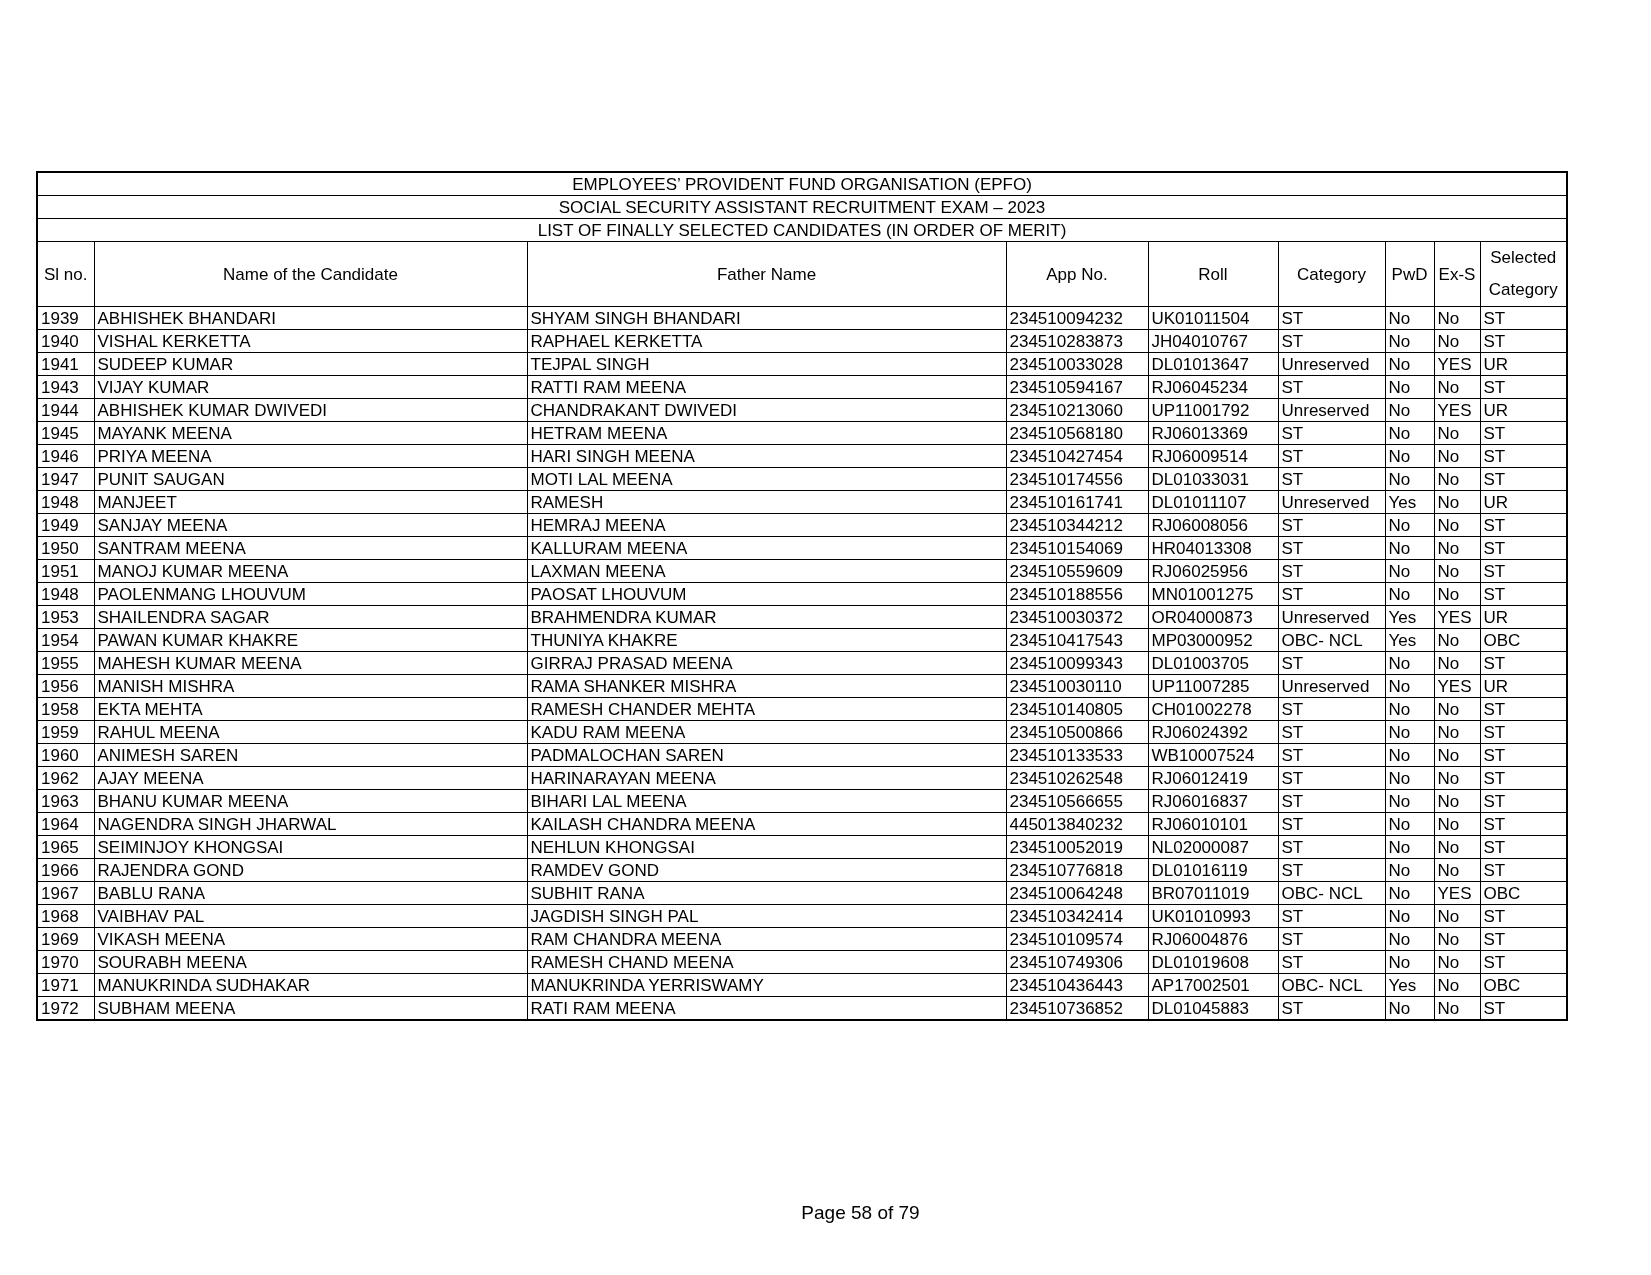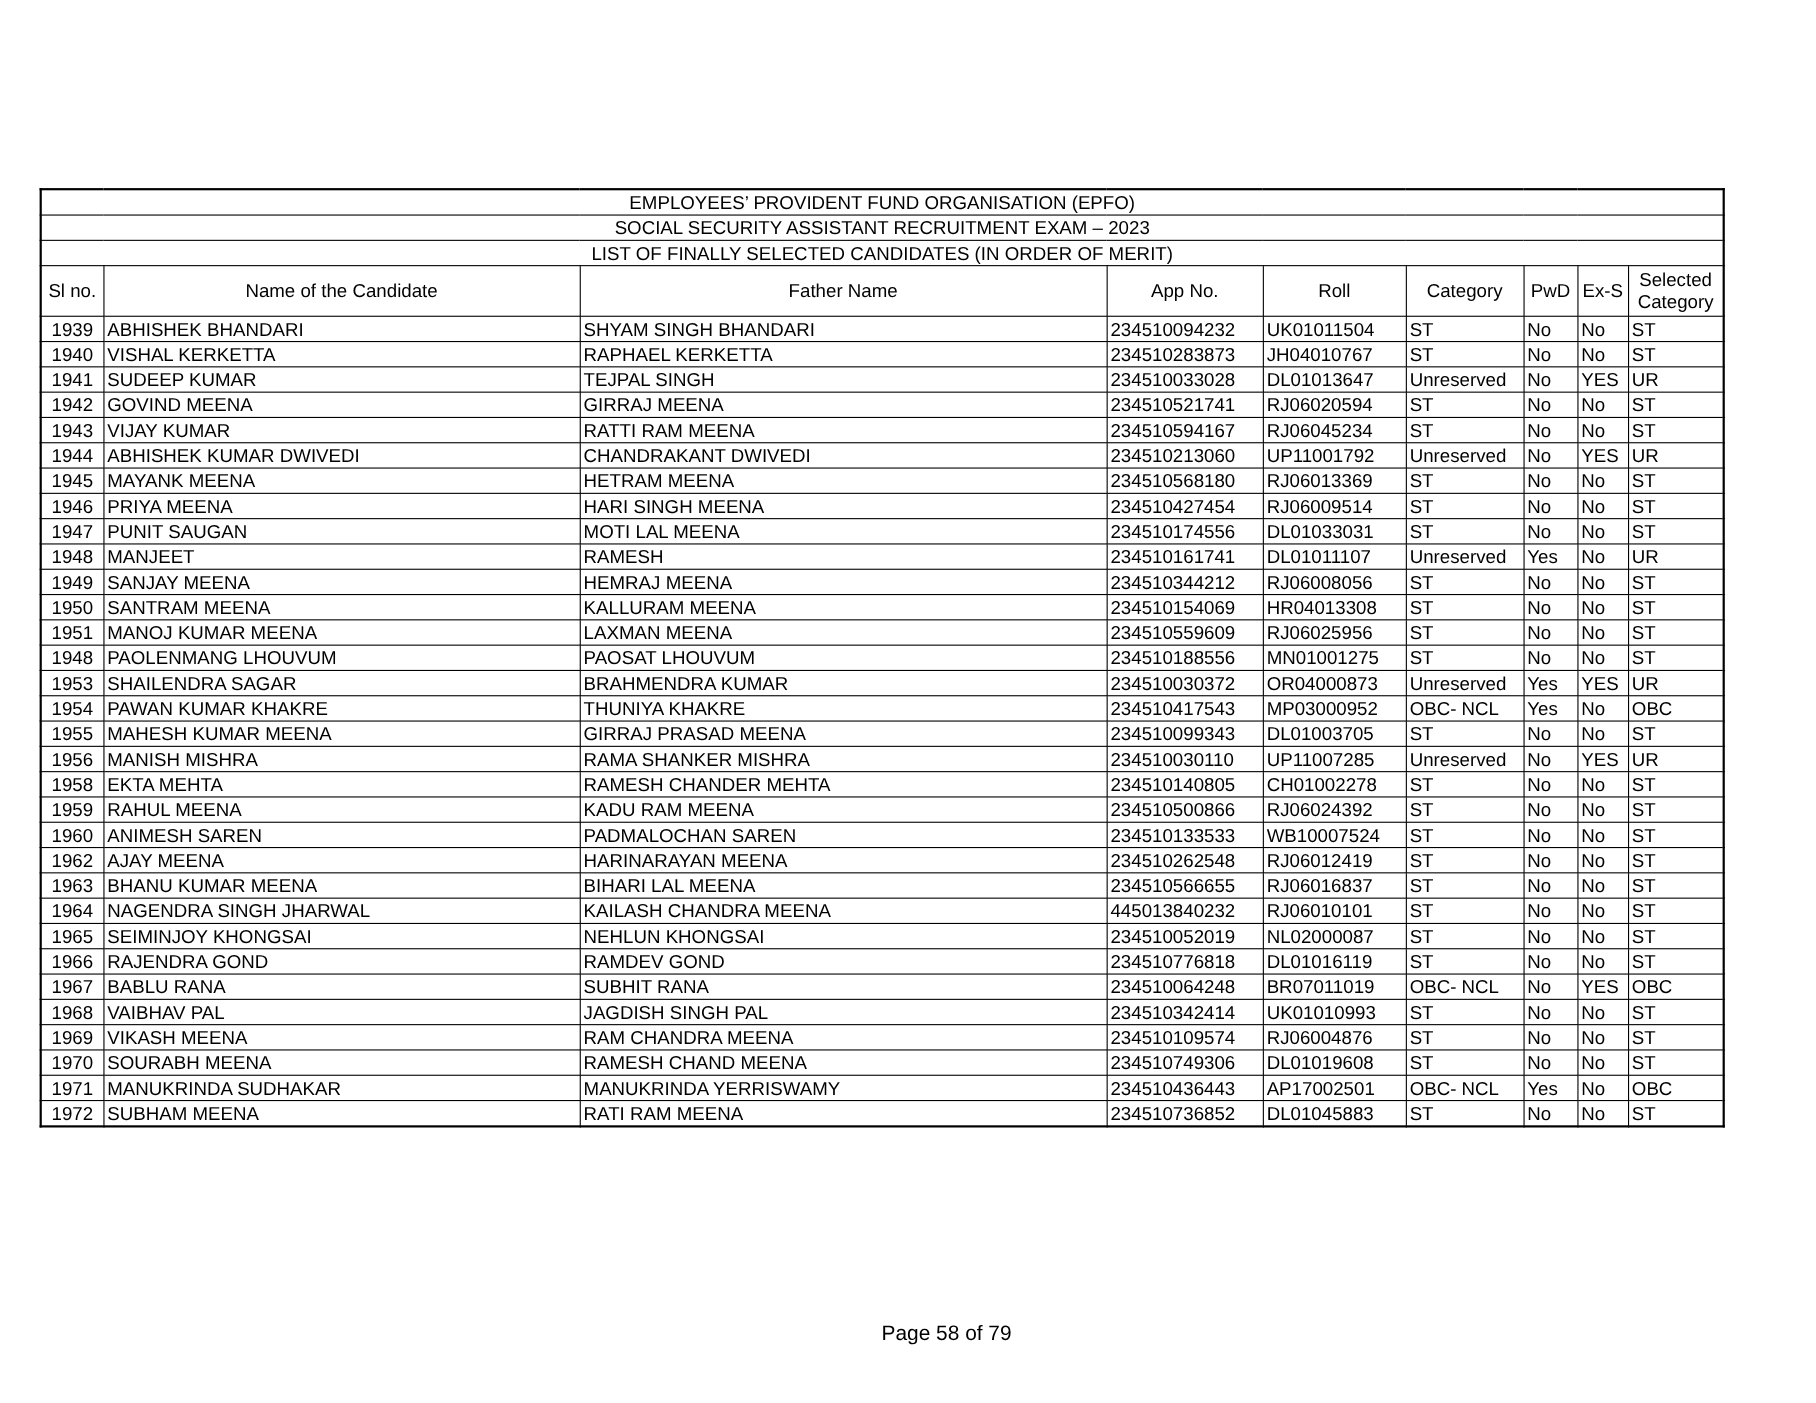--- a/index.html
+++ b/index.html
@@ -26,23 +26,23 @@
       height: 22px;
       text-align: center;
       padding: 0;
     }
     .head-row th {
       height: 45px;
       text-align: center;
       vertical-align: middle;
     }
     .head-row th.left { text-align: center; }
-    .head-row th.wrap { white-space: normal; line-height: 20px; }
+    .head-row th.wrap { white-space: normal; line-height: 32px; }
     .data-row td { height: 22px; vertical-align: middle; }
-    .c-sl { text-align: center; }
+    .c-sl { text-align: left; }
     .outer-thick { border: 2px solid #000; }
     .footer {
       position: absolute; left: 0; width: 1651px; top: 1202px;
       text-align: center; font-size: 19px; padding-left: 35px;
     }
   </style>
 </head>
 <body>
 
 <table class="page-table outer-thick">
@@ -105,31 +105,20 @@
         <td>SUDEEP KUMAR</td>
         <td>TEJPAL SINGH</td>
         <td>234510033028</td>
         <td>DL01013647</td>
         <td>Unreserved</td>
         <td>No</td>
         <td>YES</td>
         <td>UR</td>
       </tr>
       <tr class="data-row">
-        <td class="c-sl">1942</td>
-        <td>GOVIND MEENA</td>
-        <td>GIRRAJ MEENA</td>
-        <td>234510521741</td>
-        <td>RJ06020594</td>
-        <td>ST</td>
-        <td>No</td>
-        <td>No</td>
-        <td>ST</td>
-      </tr>
-      <tr class="data-row">
         <td class="c-sl">1943</td>
         <td>VIJAY KUMAR</td>
         <td>RATTI RAM MEENA</td>
         <td>234510594167</td>
         <td>RJ06045234</td>
         <td>ST</td>
         <td>No</td>
         <td>No</td>
         <td>ST</td>
       </tr>

